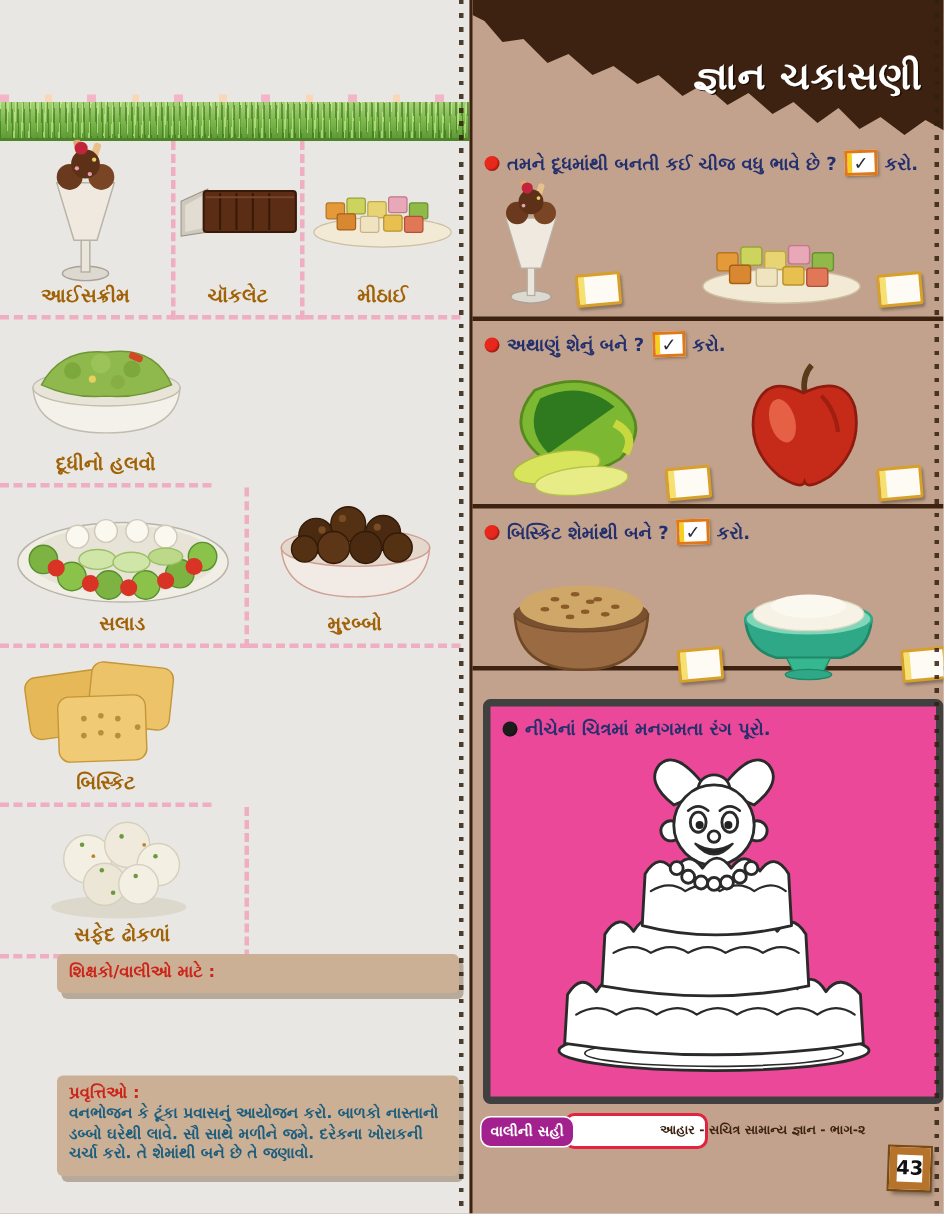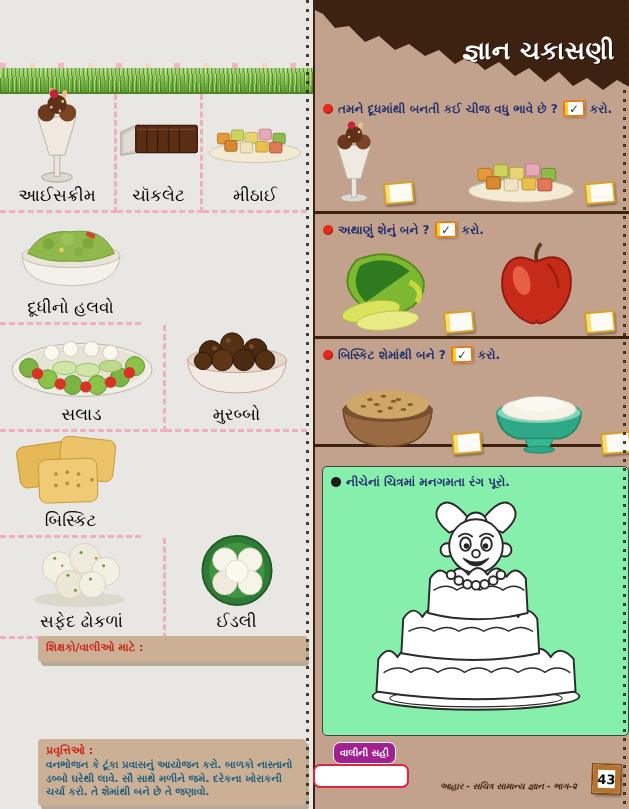--- a/index.html
+++ b/index.html
@@ -18,28 +18,28 @@
       repeating-linear-gradient(88deg, rgba(46,105,22,.55) 0 1px, transparent 1px 4px),
       repeating-linear-gradient(93deg, rgba(210,240,160,.6) 0 1px, transparent 1px 5px),
       linear-gradient(#a6d276,#7ab648 55%,#5f9c34);
     border-bottom:2px solid #4e8429; }
   .food-grid { position:absolute; left:0; top:94px; width:307px; }
   .grid-row { display:flex; }
   .cell { display:flex; flex-direction:column; align-items:center; justify-content:flex-end;
     border-bottom:3px dashed #f0aec2; padding-bottom:2px; }
   .cell.rb { border-right:3px dashed #f0aec2; }
   .cell .img { flex:1; display:flex; align-items:center; justify-content:center; width:100%; }
-  .food-label { font-size:17px; font-weight:normal; color:#000000; text-align:center; line-height:1.1; padding:2px 0 3px; }
+  .food-label { font-size:13px; font-weight:bold; color:#a16207; text-align:center; line-height:1.1; padding:2px 0 3px; }
   .r1 { height:119px; } .r2 { height:112px; } .r3 { height:107px; } .r4 { height:106px; } .r5 { height:101px; }
   .w1a{width:117px;} .w1b{width:86px;} .w1c{width:104px;}
   .w2a{width:166px;} .w2b{width:141px;}
   .note { position:absolute; left:38px; width:268px; background:#cbb096; border-radius:4px;
     padding:5px 8px 7px; box-shadow:3px 4px 0 rgba(125,95,65,.45); }
   .note-teacher { top:636px; }
-  .note-activity { top:717px;margin-top:22px; }
+  .note-activity { top:717px; }
   .note-head { color:#cc2418; font-weight:bold; font-size:11px; margin-bottom:1px; }
   .note-body { color:#1d5e7e; font-size:10.3px; line-height:1.32; font-weight:bold; }
   
   .ants-v { position:absolute; top:0; width:3px; height:809px;
     background:repeating-linear-gradient(180deg,#30200f 0 3px,transparent 3px 9px); opacity:.85; }
   .ants-left { left:306px; }
   .ants-right { right:3px; }
   
   .right-panel { position:absolute; left:313px; top:0; width:316px; height:809px;
     background:#c2a28c; border-left:2px solid #3d2212; }
@@ -52,34 +52,34 @@
   .bullet { width:10px; height:10px; border-radius:50%; background:#e8281c; flex:none; box-shadow:inset -1px -1px 1px rgba(0,0,0,.3); }
   .bullet-dark { background:#1c1c1c; }
   .q-text { color:#24306e; font-weight:bold; font-size:12px; }
   .chk { display:inline-flex; align-items:center; justify-content:center; width:22px; height:17px;
     background:#fff; border:2px solid #e07818; box-shadow:inset 3px 0 0 #f5d020, 1px 1px 2px rgba(0,0,0,.3);
     font-size:12px; font-weight:bold; color:#2a2a3a; transform:rotate(-2deg); flex:none; }
   .opts { display:flex; justify-content:space-between; align-items:flex-end; padding:2px 14px 8px; }
   .opt { display:flex; align-items:flex-end; gap:5px; }
   .opt-box { width:30px; height:22px; background:#fdfbf4; border:2px solid #d8a028; border-radius:2px;
     transform:rotate(-5deg); box-shadow:inset 4px 0 0 #f5e070, 1px 2px 2px rgba(0,0,0,.3); flex:none; }
-  .color-card { position:absolute; top:466px; left:7px; width:307px; height:270px; background:#86efac;
-    border:1px solid #404040; border-radius:5px; overflow:hidden; }
+  .color-card { position:absolute; top:466px; left:7px; width:307px; height:270px; background:#ec4899;
+    border:5px solid #404040; border-radius:5px; overflow:hidden; }
   .color-card .q-line { padding:8px 8px 0; }
   .cake-wrap { display:flex; justify-content:center; }
   .sig-row { position:absolute; top:742px; left:5px; width:308px; display:flex; gap:6px; align-items:center; }
-  .sig { display:flex; align-items:center;flex-direction:column; }
+  .sig { display:flex; align-items:center; }
   .sig-label { color:#fff; font-size:9.6px; font-weight:bold; padding:4px 6px; border-radius:7px;
     border:1.5px solid #fff; position:relative; z-index:1; white-space:nowrap; }
   .sig-label.parent { background:#a2218e; }
   .sig-label.teacher { background:#2a5fa8; }
   .sig-box { background:#fff; height:24px; border-radius:7px; margin-left:-7px; }
   .sig-box.parent { border:2px solid #e02340; width:96px; }
   .sig-box.teacher { border:2px solid #2a5fa8; width:56px; }
-  .footer-text { position:absolute; top:781px; right:52px; font-size:8.5px; font-weight:bold; color:#3d2212;font-style:italic; }
+  .footer-text { position:absolute; top:749px; right:52px; font-size:8.5px; font-weight:bold; color:#3d2212; }
   .page-frame { position:absolute; top:765px; right:9px; width:27px; height:28px; background:#fff;
     border:5px solid #b5732c; transform:rotate(2deg); display:flex; align-items:center; justify-content:center;
     font-weight:bold; font-size:13px; color:#111;
     box-shadow:0 0 0 1.5px #7a4a16, 2px 3px 3px rgba(0,0,0,.4); }
   svg { display:block; }
 </style>
 </head>
 <body>
 
 <div class="left-panel">
@@ -244,34 +244,20 @@
               <circle cx="64" cy="24" r="1.6" fill="#6a9a3a"></circle>
               <circle cx="88" cy="38" r="1.6" fill="#6a9a3a"></circle>
             <circle cx="50" cy="48" r="1.6" fill="#6a9a3a"></circle>
               <circle cx="74" cy="52" r="1.6" fill="#6a9a3a"></circle>
               <circle cx="58" cy="64" r="1.6" fill="#6a9a3a"></circle>
             <circle cx="44" cy="38" r="1.3" fill="#b8862a"></circle>
               <circle cx="80" cy="30" r="1.3" fill="#b8862a"></circle>
           </svg>
         </div>
         <div class="food-label">સફેદ ઢોકળાં</div>
-      </div>
-      <div class="cell r5 w2b">
-        <div class="img">
-          <svg width="104" height="80" viewBox="0 0 120 85">
-            <circle cx="60" cy="43" r="40" fill="#2f7a35" stroke="#1d5a24" stroke-width="2"></circle>
-            <circle cx="60" cy="43" r="32" fill="#3f943f"></circle>
-            <circle cx="46" cy="31" r="14" fill="#f6f3e8" stroke="#ddd6c4"></circle>
-            <circle cx="75" cy="31" r="14" fill="#f6f3e8" stroke="#ddd6c4"></circle>
-            <circle cx="46" cy="57" r="14" fill="#efebdc" stroke="#ddd6c4"></circle>
-            <circle cx="75" cy="57" r="14" fill="#f6f3e8" stroke="#ddd6c4"></circle>
-            <circle cx="60" cy="44" r="13" fill="#faf8ef" stroke="#ddd6c4"></circle>
-          </svg>
-        </div>
-        <div class="food-label">ઈડલી</div>
       </div>
     </div>
   </div>
 
   <div class="note note-teacher">
     <div class="note-head">શિક્ષકો/વાલીઓ માટે :</div>
   </div>
   <div class="note note-activity">
     <div class="note-head">પ્રવૃત્તિઓ :</div>
     <div class="note-body">વનભોજન કે ટૂંકા પ્રવાસનું આયોજન કરો. બાળકો નાસ્તાનો ડબ્બો ઘરેથી લાવે. સૌ સાથે મળીને જમે. દરેકના ખોરાકની ચર્ચા કરો. તે શેમાંથી બને છે તે જણાવો.</div>

